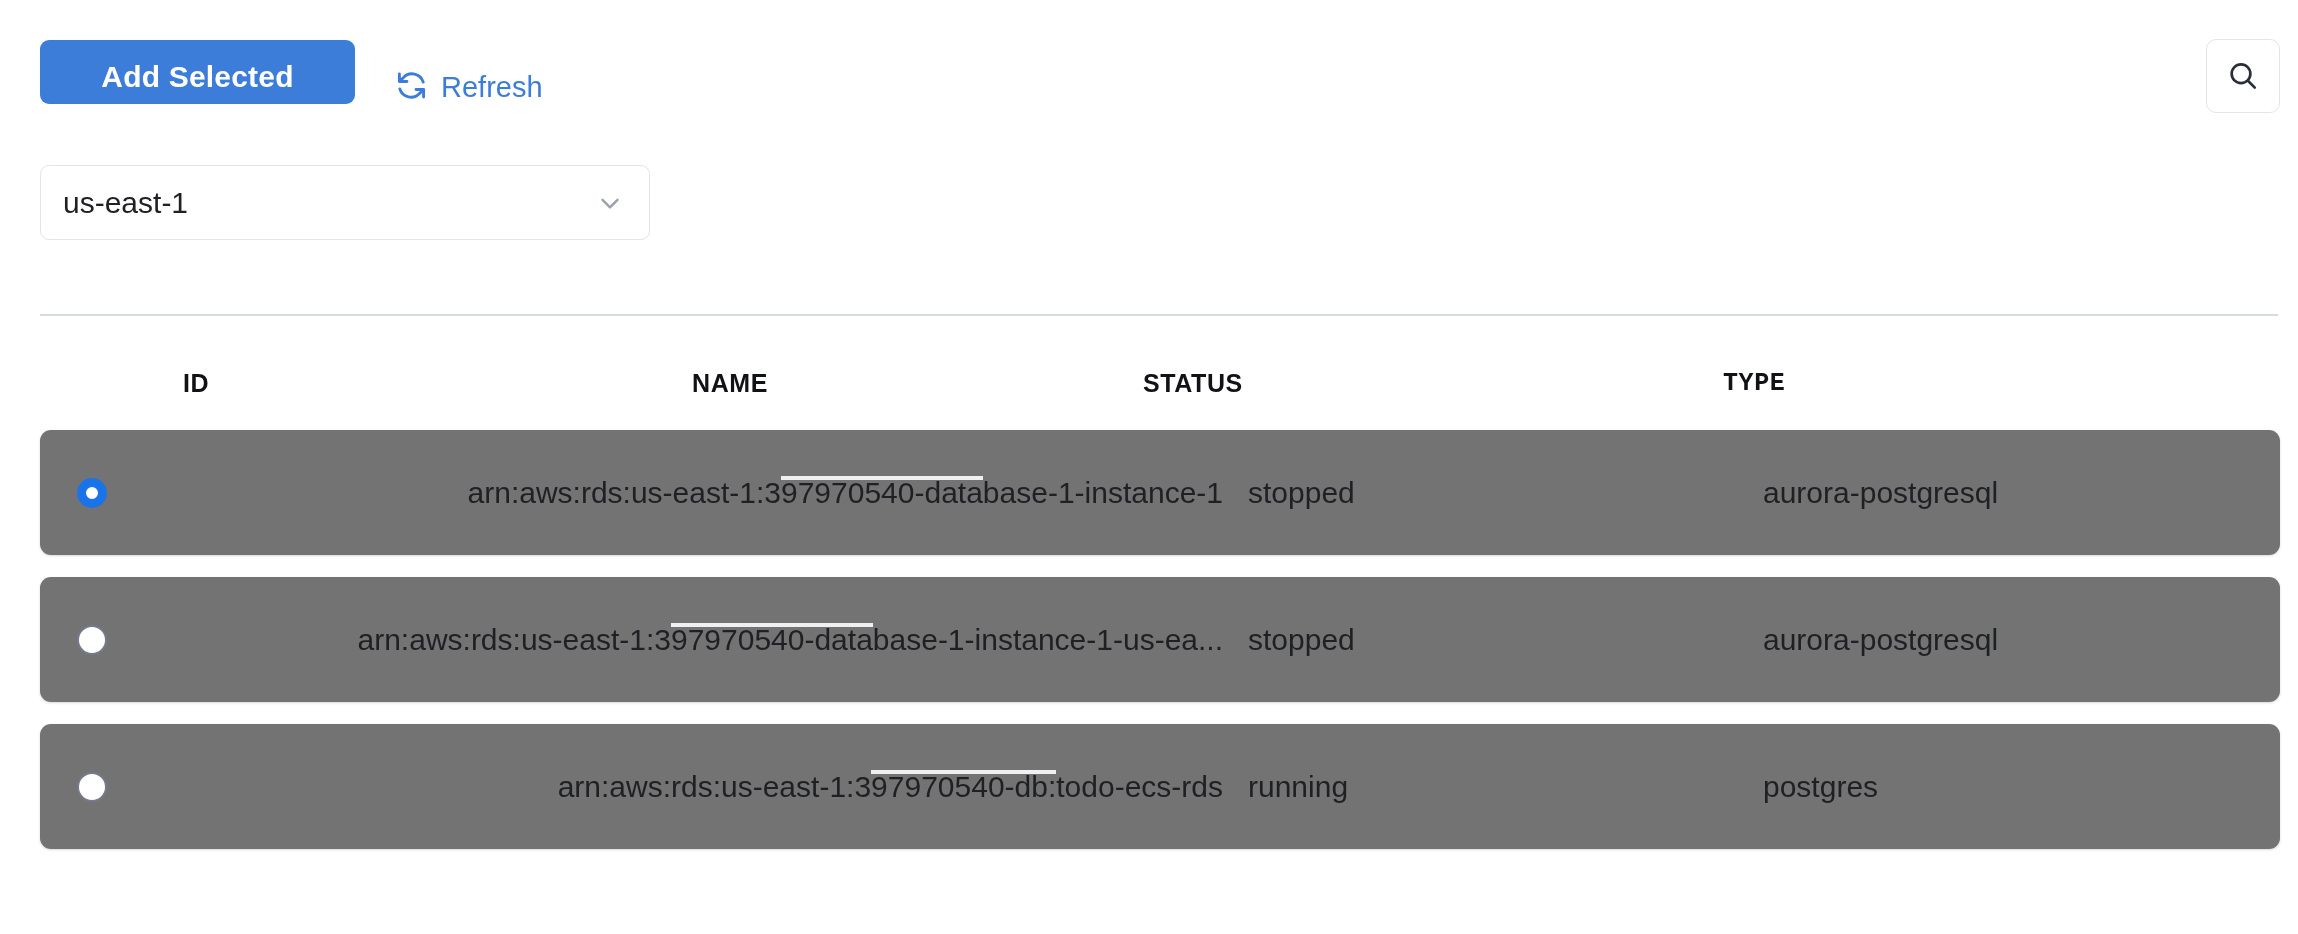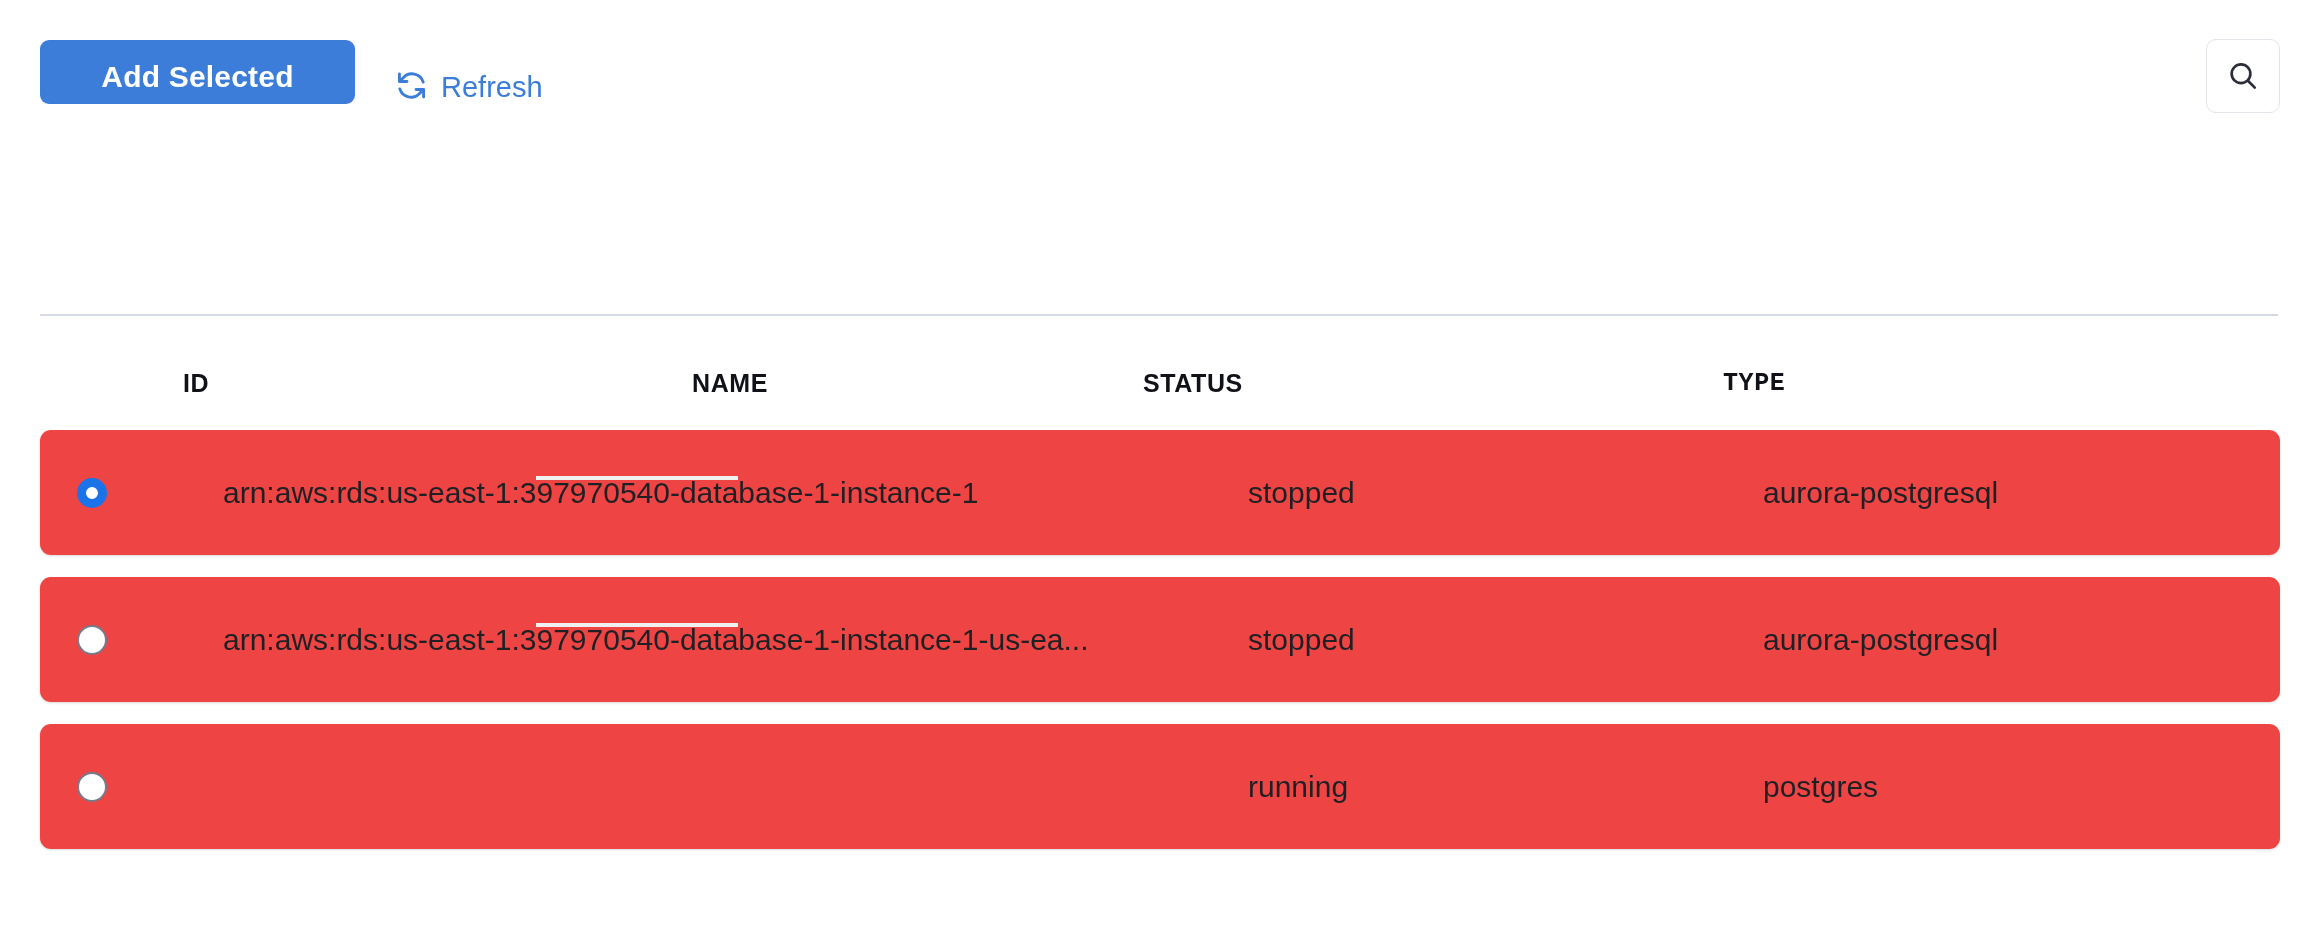--- a/index.html
+++ b/index.html
@@ -168,27 +168,28 @@
 
   .rows {
     position: relative;
     width: 2298px;
   }
 
   .row-card {
     position: relative;
     margin: 0 18px 22px 40px;
     height: 125px;
-    background: #ef4444;
+    background: #737373;
     border-radius: 11px;
     box-shadow: 0 1px 3px rgba(60,64,67,0.14), 0 1px 2px rgba(60,64,67,0.06);
     display: flex;
     align-items: center;
     cursor: pointer;
     overflow: hidden;
+    text-align: right;
   }
 
   .cell-radio {
     position: absolute;
     left: 22px;
     width: 60px;
     display: flex;
     align-items: center;
     justify-content: center;
   }
@@ -267,20 +268,28 @@
     <button class="search-btn">
       <span style="line-height:0;">
         <svg viewBox="0 0 24 24" width="34" height="34" fill="none" stroke="#2b2d38" stroke-width="1.9" stroke-linecap="round">
           <circle cx="10.6" cy="10.4" r="6.6"></circle>
           <line x1="15.5" y1="15.4" x2="20.3" y2="20.2"></line>
         </svg>
       </span>
     </button>
   </div>
 
+  <div class="region-select">
+    <span class="value">us-east-1</span>
+    <span class="chev">
+      <svg viewBox="0 0 24 24" width="30" height="30" fill="none" stroke="#9aa0ac" stroke-width="1.9" stroke-linecap="round" stroke-linejoin="round">
+        <polyline points="6,9.5 12,15.5 18,9.5"></polyline>
+      </svg>
+    </span>
+  </div>
 
   <div class="divider"></div>
 
   <div class="table">
     <div class="thead">
       <div class="th col-id">ID</div>
       <div class="th col-name">NAME</div>
       <div class="th col-status">STATUS</div>
       <div class="th col-type">TYPE</div>
     </div>
@@ -299,19 +308,20 @@
             <div class="radio"></div>
           </div>
           <div class="cell-id"><span>arn:aws:rds:us-east-1:3</span><span class="id-wrap"><span>97970540-data</span><span class="redact" style="left: 0px; right: 0px;"></span></span><span>base-1-instance-1-us-ea...</span></div>
           <div class="cell-status">stopped</div>
           <div class="cell-type">aurora-postgresql</div>
         </div>
         <div class="row-card">
           <div class="cell-radio">
             <div class="radio"></div>
           </div>
+          <div class="cell-id"><span>arn:aws:rds:us-east-1:3</span><span class="id-wrap"><span>97970540-db:</span><span class="redact" style="left: 0px; right: 0px;"></span></span><span>todo-ecs-rds</span></div>
           <div class="cell-status">running</div>
           <div class="cell-type">postgres</div>
         </div>
       </div>
   </div>
 
 </div>
 
 </body></html>

